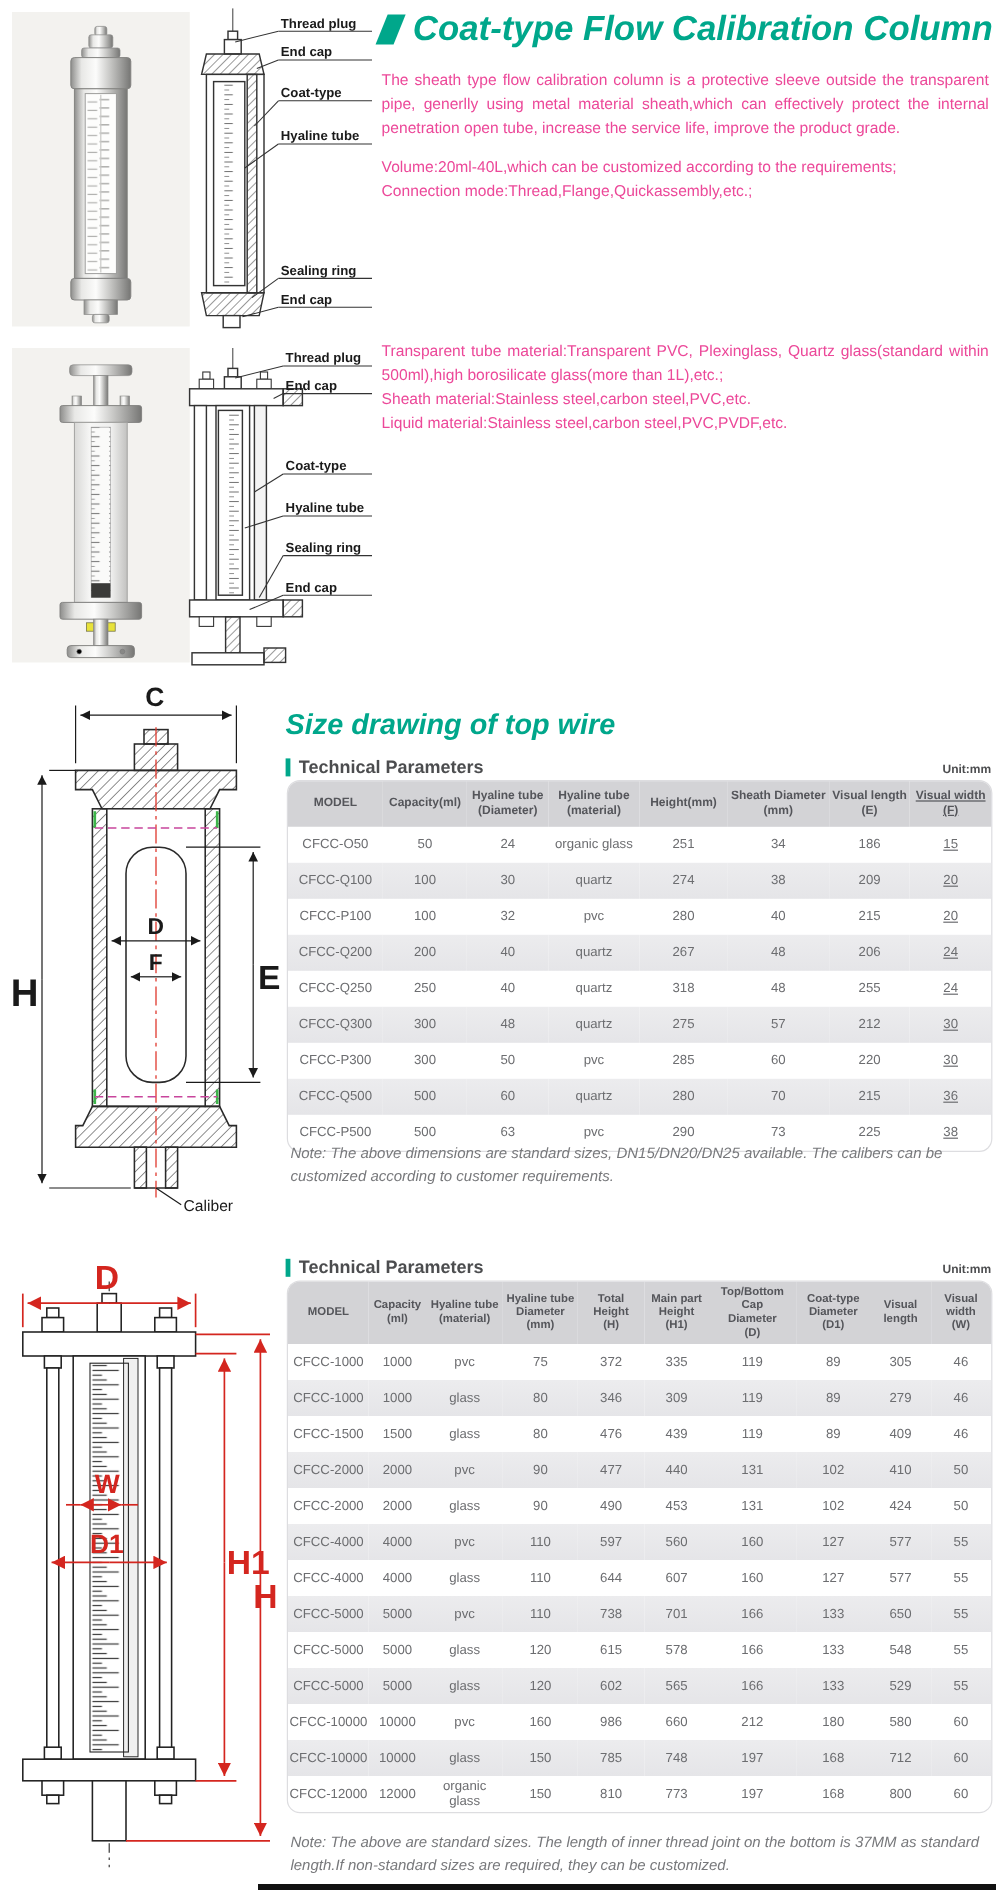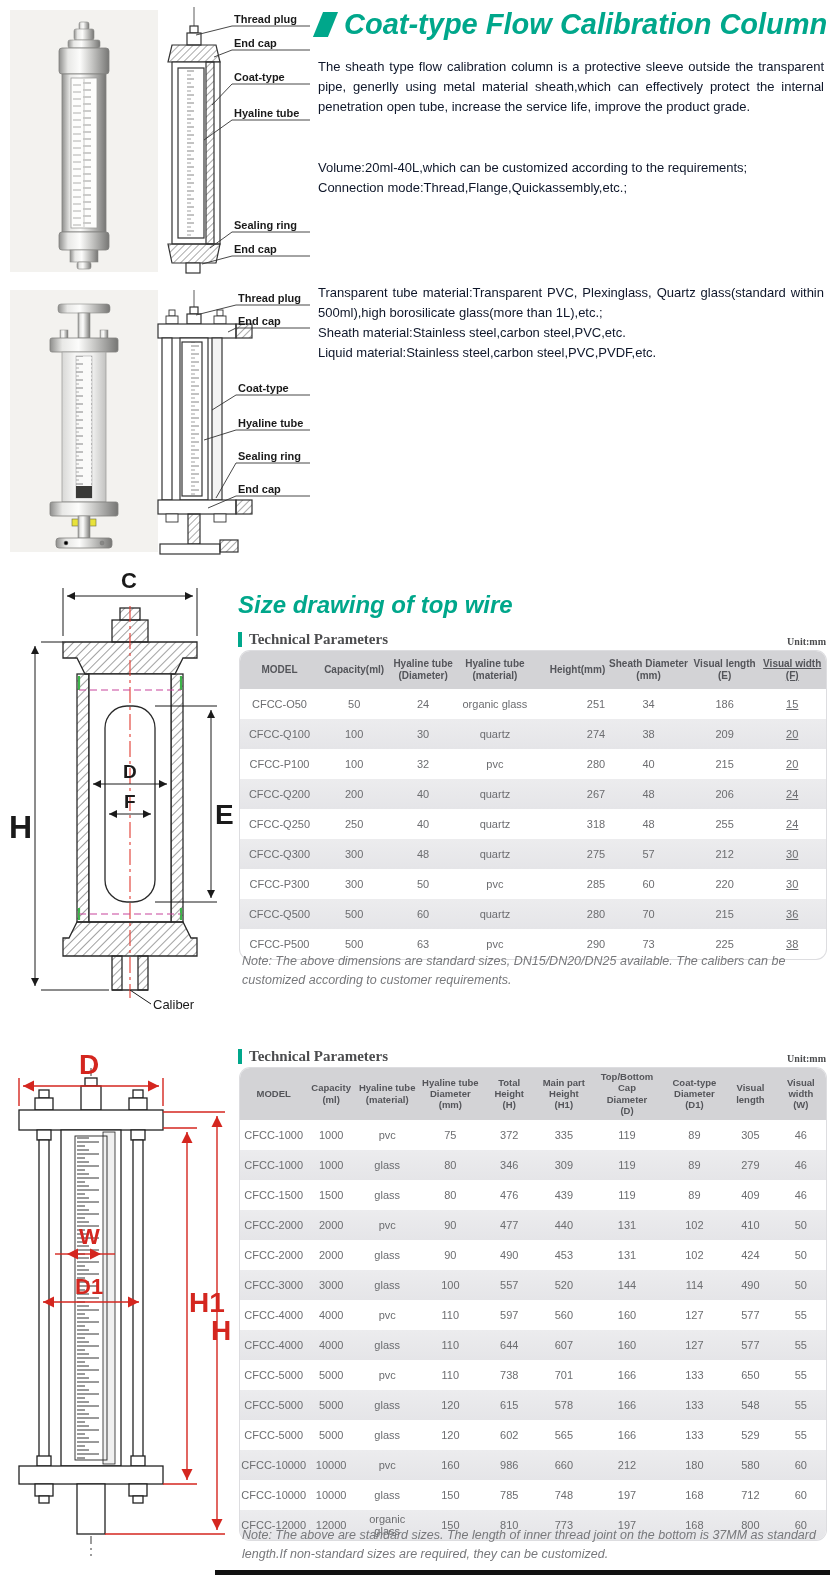--- a/index.html
+++ b/index.html
@@ -11,29 +11,29 @@
 
   
   .photo { background:#f3f2ef; }
   .photo svg { display:block; }
 
   
   .title-row { left:318px; top:8px; display:flex; align-items:center; }
   .slash { width:15px; height:25px; background:#00a78b; transform:skewX(-22deg); margin-right:11px; }
   .page-title { margin:0; font-size:29px; font-style:italic; font-weight:bold; color:#00a78b; letter-spacing:0; }
 
-  .para { color:#0f172a; font-size:13px; line-height:1.55; }
+  .para { color:#ec4899; font-size:13px; line-height:1.55; }
   .p1 { left:318px; top:44px; width:506px; text-align:justify; }
-  .speclines { left:318px; top:158px; width:506px; }
+  .speclines { left:318px; top:129px; width:506px; }
   .materials { left:318px; top:283px; width:506px; }
   .materials .just { text-align:justify; }
 
   
   .size-title { left:238px; top:591px; margin:0; font-size:24px; font-style:italic; font-weight:bold; color:#00a78b; }
-  .tp-header { width:588px; display:flex; align-items:flex-end;font-family:Liberation Serif, serif; }
+  .tp-header { width:588px; display:flex; align-items:flex-end; }
   .tp-header .bar { width:4px; height:15px; background:#00a78b; margin-right:7px; }
   .tp-header .tp-title { font-size:15px; font-weight:bold; color:#4c4d4f; line-height:1; }
   .tp-header .unit { margin-left:auto; font-size:10px; font-weight:bold; color:#4c4d4f; line-height:1; }
   .tp1 { left:238px; top:632px; }
   .tp2 { left:238px; top:1049px; }
 
   
   .ptable {
     border-collapse:separate; border-spacing:0; table-layout:fixed;
     width:586px; border-radius:10px; box-shadow:0 0 0 1px #dddde0; background:#fff;
@@ -49,21 +49,21 @@
   .ptable tbody tr:last-child td:last-child  { border-bottom-right-radius:10px; }
   .ptable tbody tr:nth-child(even) td { background:linear-gradient(to bottom,#ececee,#e5e5e8); }
 
   .t1 { left:240px; top:651px; }
   .t1 thead th { font-size:10px; height:32px; }
   .t1 tbody td { font-size:11px; height:28px; }
   .t1 th:nth-child(1), .t1 td:nth-child(1) { width:13.5%; }
   .t1 th:nth-child(2), .t1 td:nth-child(2) { width:12%; }
   .t1 th:nth-child(3), .t1 td:nth-child(3) { width:11.5%; }
   .t1 th:nth-child(4), .t1 td:nth-child(4) { width:13%; }
-  .t1 th:nth-child(5), .t1 td:nth-child(5) { width:12.5%;text-align:right; }
+  .t1 th:nth-child(5), .t1 td:nth-child(5) { width:12.5%; }
   .t1 th:nth-child(6), .t1 td:nth-child(6) { width:14.5%; }
   .t1 th:nth-child(7), .t1 td:nth-child(7) { width:11.5%; }
   .t1 th:nth-child(8), .t1 td:nth-child(8) { width:11.5%;text-decoration:underline; }
 
   .t2 { left:240px; top:1068px; }
   .t2 thead th { font-size:9.5px; height:41px; }
   .t2 tbody td { font-size:11px; height:28px; }
   .t2 th:nth-child(1),  .t2 td:nth-child(1)  { width:11.5%; }
   .t2 th:nth-child(2),  .t2 td:nth-child(2)  { width:8%; }
   .t2 th:nth-child(3),  .t2 td:nth-child(3)  { width:11%; }
@@ -625,32 +625,20 @@
           <td>glass</td>
           <td>90</td>
           <td>490</td>
           <td>453</td>
           <td>131</td>
           <td>102</td>
           <td>424</td>
           <td>50</td>
         </tr>
         <tr>
-          <td>CFCC-3000</td>
-          <td>3000</td>
-          <td>glass</td>
-          <td>100</td>
-          <td>557</td>
-          <td>520</td>
-          <td>144</td>
-          <td>114</td>
-          <td>490</td>
-          <td>50</td>
-        </tr>
-        <tr>
           <td>CFCC-4000</td>
           <td>4000</td>
           <td>pvc</td>
           <td>110</td>
           <td>597</td>
           <td>560</td>
           <td>160</td>
           <td>127</td>
           <td>577</td>
           <td>55</td>

